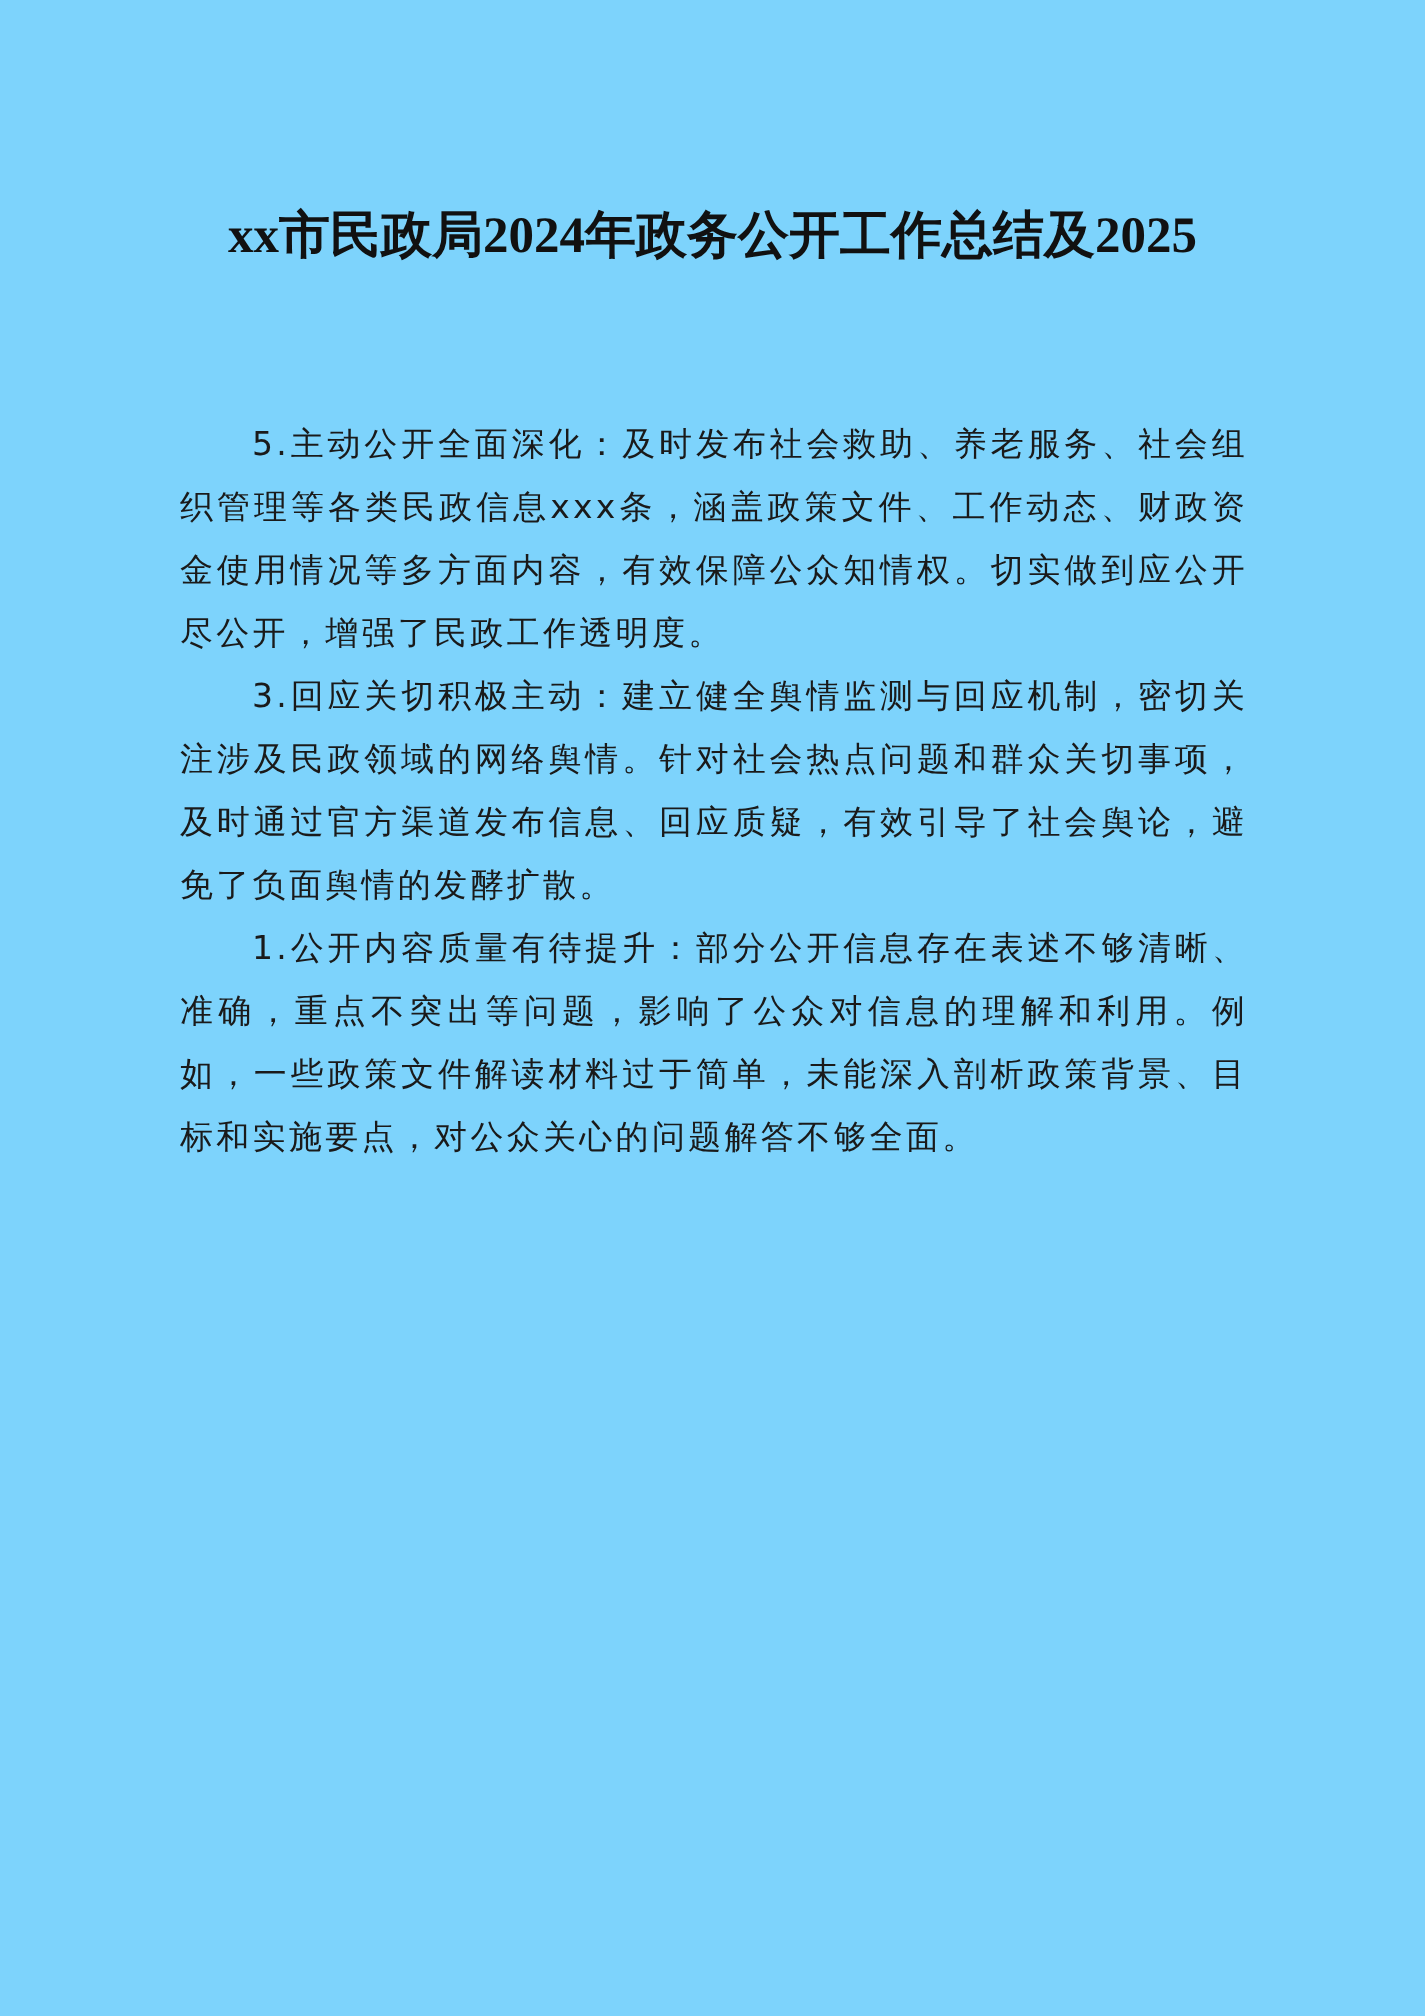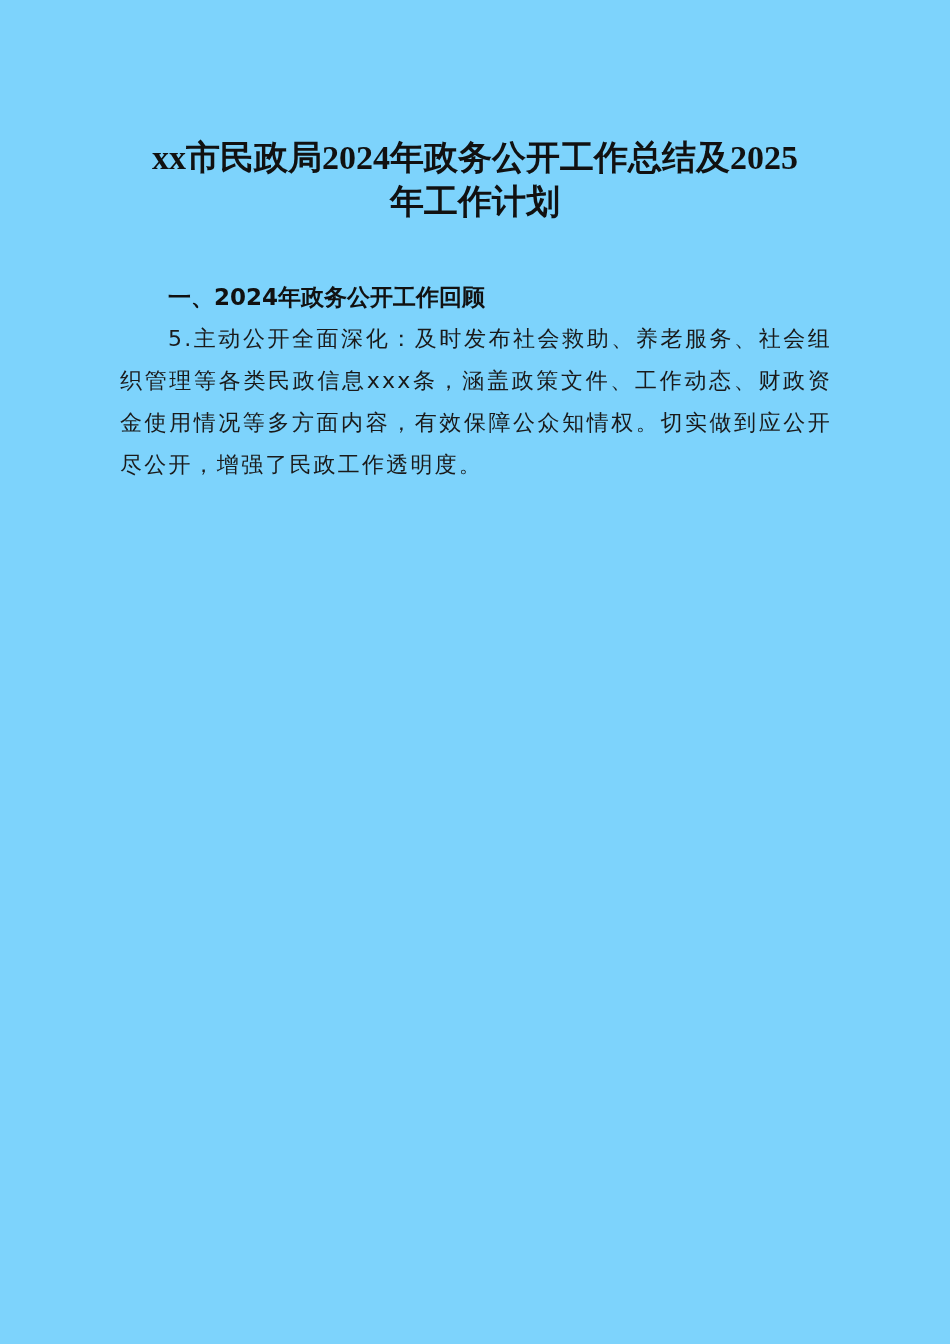--- a/index.html
+++ b/index.html
@@ -65,21 +65,21 @@
       color: #1a1a1a;
       font-weight: normal;
     }
   </style>
 </head>
 <body>
 
 <div class="page">
   <h1 class="title">
     <span>xx市民政局2024年政务公开工作总结及2025</span>
-    <span>年工作计划</span>
   </h1>
 
   <div class="content">
-    <h2 class="heading">一、2024年政务公开工作回顾</h2>
     <p class="para">5.主动公开全面深化：及时发布社会救助、养老服务、社会组织管理等各类民政信息xxx条，涵盖政策文件、工作动态、财政资金使用情况等多方面内容，有效保障公众知情权。切实做到应公开尽公开，增强了民政工作透明度。</p>
+    <p class="para">3.回应关切积极主动：建立健全舆情监测与回应机制，密切关注涉及民政领域的网络舆情。针对社会热点问题和群众关切事项，及时通过官方渠道发布信息、回应质疑，有效引导了社会舆论，避免了负面舆情的发酵扩散。</p>
 
+    <p class="para">1.公开内容质量有待提升：部分公开信息存在表述不够清晰、准确，重点不突出等问题，影响了公众对信息的理解和利用。例如，一些政策文件解读材料过于简单，未能深入剖析政策背景、目标和实施要点，对公众关心的问题解答不够全面。</p>
   </div>
 </div>
 
 </body></html>

